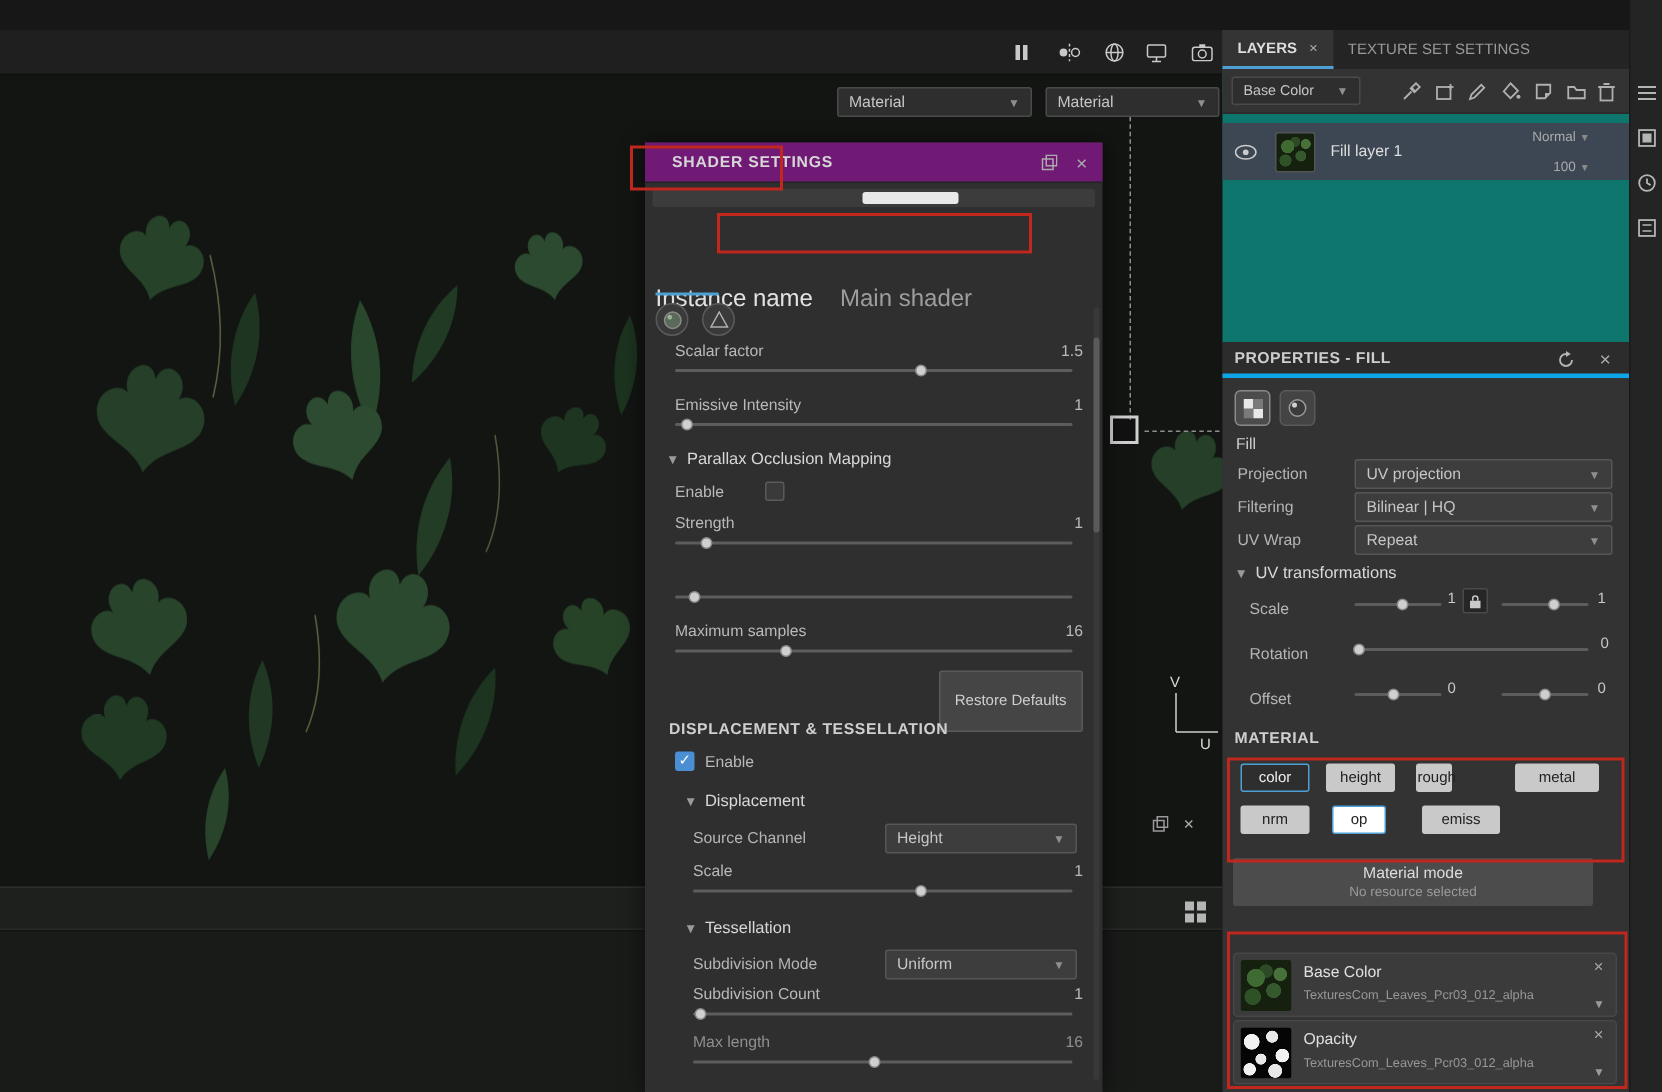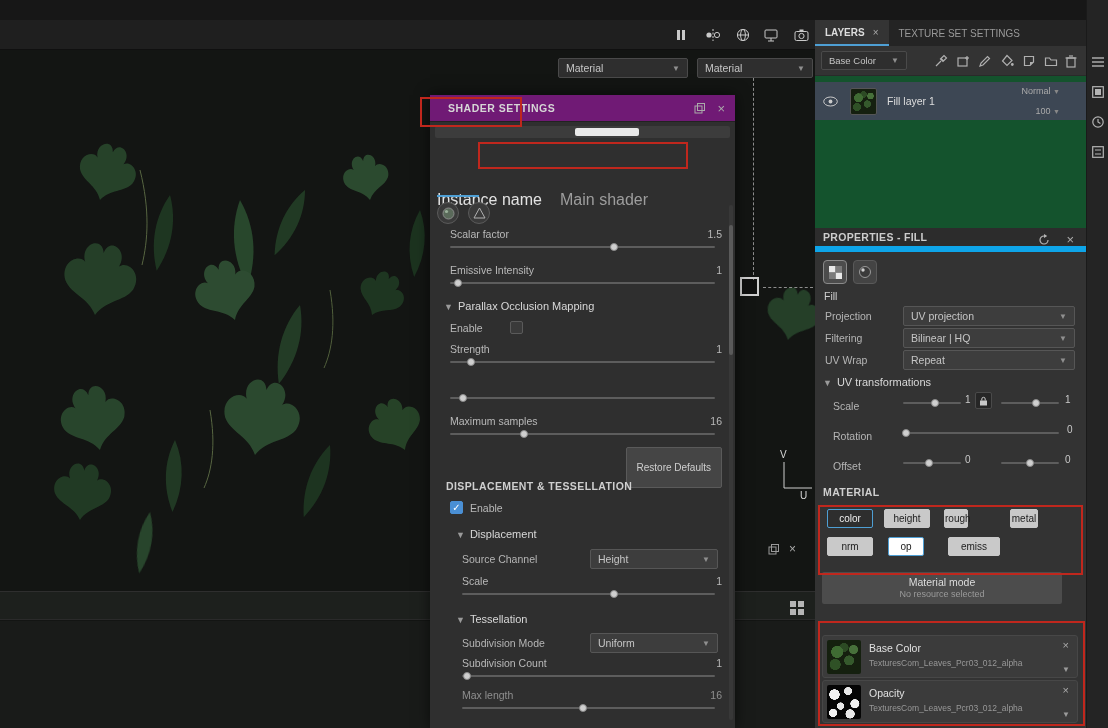--- a/index.html
+++ b/index.html
@@ -40,30 +40,30 @@
   .slider{position:absolute;height:10px;cursor:pointer}
   .slider .track{position:absolute;top:4px;left:0;right:0;height:2px;background:#5d5d5d;border-radius:1px}
   .slider .handle{position:absolute;top:1px;width:8px;height:8px;border-radius:50%;background:#cfcfcf;border:1px solid #8a8a8a;margin-left:-4px}
   .cb{position:absolute;width:13px;height:13px;background:#3a3a3a;border:1px solid #5a5a5a;border-radius:2px;cursor:pointer}
   .cb.checked{background:#4a8fd4;border-color:#4a8fd4;color:#fff;font-size:10px;line-height:12px;text-align:center}
   .cblabel{position:absolute;font-size:10.5px;color:#b9b9b9}
   .smallbtn{position:absolute;background:#454545;border:1px solid #5a5a5a;border-radius:2px;font-size:10px;color:#cfcfcf;padding:14px 10px;cursor:pointer}
   .scroll{left:299px;top:110px;width:4px;height:515px;background:#383838;border-radius:2px}
   .thumbbar{left:299px;top:130px;width:4px;height:130px;background:#5a5a5a;border-radius:2px}
   
-  .layers{left:815px;top:20px;width:271px;height:208px;background:#14532d}
+  .layers{left:815px;top:20px;width:271px;height:208px;background:#0f766e}
   .ltabbar{left:0;top:0;width:271px;height:26px;background:#242424;display:flex}
   .ltab{height:26px;display:flex;align-items:center;padding:0 10px;font-size:10px;color:#999;cursor:pointer;white-space:nowrap}
   .ltab.active{background:#343434;color:#ddd;font-weight:bold;border-bottom:2px solid #4e9fd4}
   .ltab .x{margin-left:8px;color:#aaa;font-weight:normal}
   .ltoolbar{left:0;top:26px;width:271px;height:30px;background:#333;border-bottom:1px solid #2a2a2a}
   .ltool{position:absolute;top:7px;width:16px;height:16px;display:flex;align-items:center;justify-content:center;cursor:pointer}
   .layerrow{left:0;top:62px;width:271px;height:38px;background:#3d4754;display:flex;align-items:center;cursor:pointer}
   .props{left:815px;top:228px;width:271px;height:500px;background:#333}
-  .phbar{left:0;top:0;width:271px;height:24px;background:#2c2c2c;border-bottom:6px solid #0ea5e9;display:flex;align-items:center}
+  .phbar{left:0;top:0;width:271px;height:24px;background:#2c2c2c;border-bottom:3px solid #0ea5e9;display:flex;align-items:center}
   .phbar .t{margin-left:8px;font-size:10.5px;font-weight:bold;color:#cdcdcd;letter-spacing:.3px}
   .modebtn{position:absolute;width:24px;height:24px;border-radius:4px;background:#444;border:1px solid #595959;display:flex;align-items:center;justify-content:center;cursor:pointer}
   .modebtn.sel{border-color:#8a8a8a;background:#4c4c4c}
   .flabel{position:absolute;font-size:10.5px;color:#b5b5b5}
   .fval{position:absolute;font-size:10px;color:#c9c9c9}
   .pill{position:absolute;height:19px;line-height:17px;padding:0 0;text-align:center;border-radius:2px;background:#c9c9c9;color:#222;font-size:10px;border:1px solid #c9c9c9;cursor:pointer}
   .pill.seldark{background:#2e2e2e;color:#eee;border:1px solid #4e9fd4}
   .pill.sellight{background:#fff;border:1px solid #4e9fd4}
   .matmode{position:absolute;left:7px;top:344px;width:240px;height:32px;background:#4c4c4c;border-radius:2px;text-align:center;cursor:pointer}
   .matmode .l1{font-size:10.5px;color:#ddd;margin-top:4px}
@@ -480,21 +480,21 @@
       <div class="track"></div>
       <div class="handle" style="left:50%"></div>
     </div>
   <span class="fval" style="left:250px;top:226px">0</span>
 
   <div class="phead" style="left:8px;top:258px">MATERIAL</div>
 
   <div class="pill seldark" style="left:12px;top:281px;width:46px">color</div>
   <div class="pill" style="left:69px;top:281px;width:46px">height</div>
   <div class="pill" style="left:129px;top:281px;width:24px">rough</div>
-  <div class="pill" style="left:195px;top:281px;width:28px">metal</div>
+  <div class="pill" style="left:195px;top:281px;width:56px">metal</div>
   <div class="pill" style="left:12px;top:309px;width:46px">nrm</div>
   <div class="pill sellight" style="left:73px;top:309px;width:36px">op</div>
   <div class="pill" style="left:133px;top:309px;width:52px">emiss</div>
 
   <div class="matmode">
     <div class="l1">Material mode</div>
     <div class="l2">No resource selected</div>
   </div>
 
   <div class="texitem" style="top:407px">

